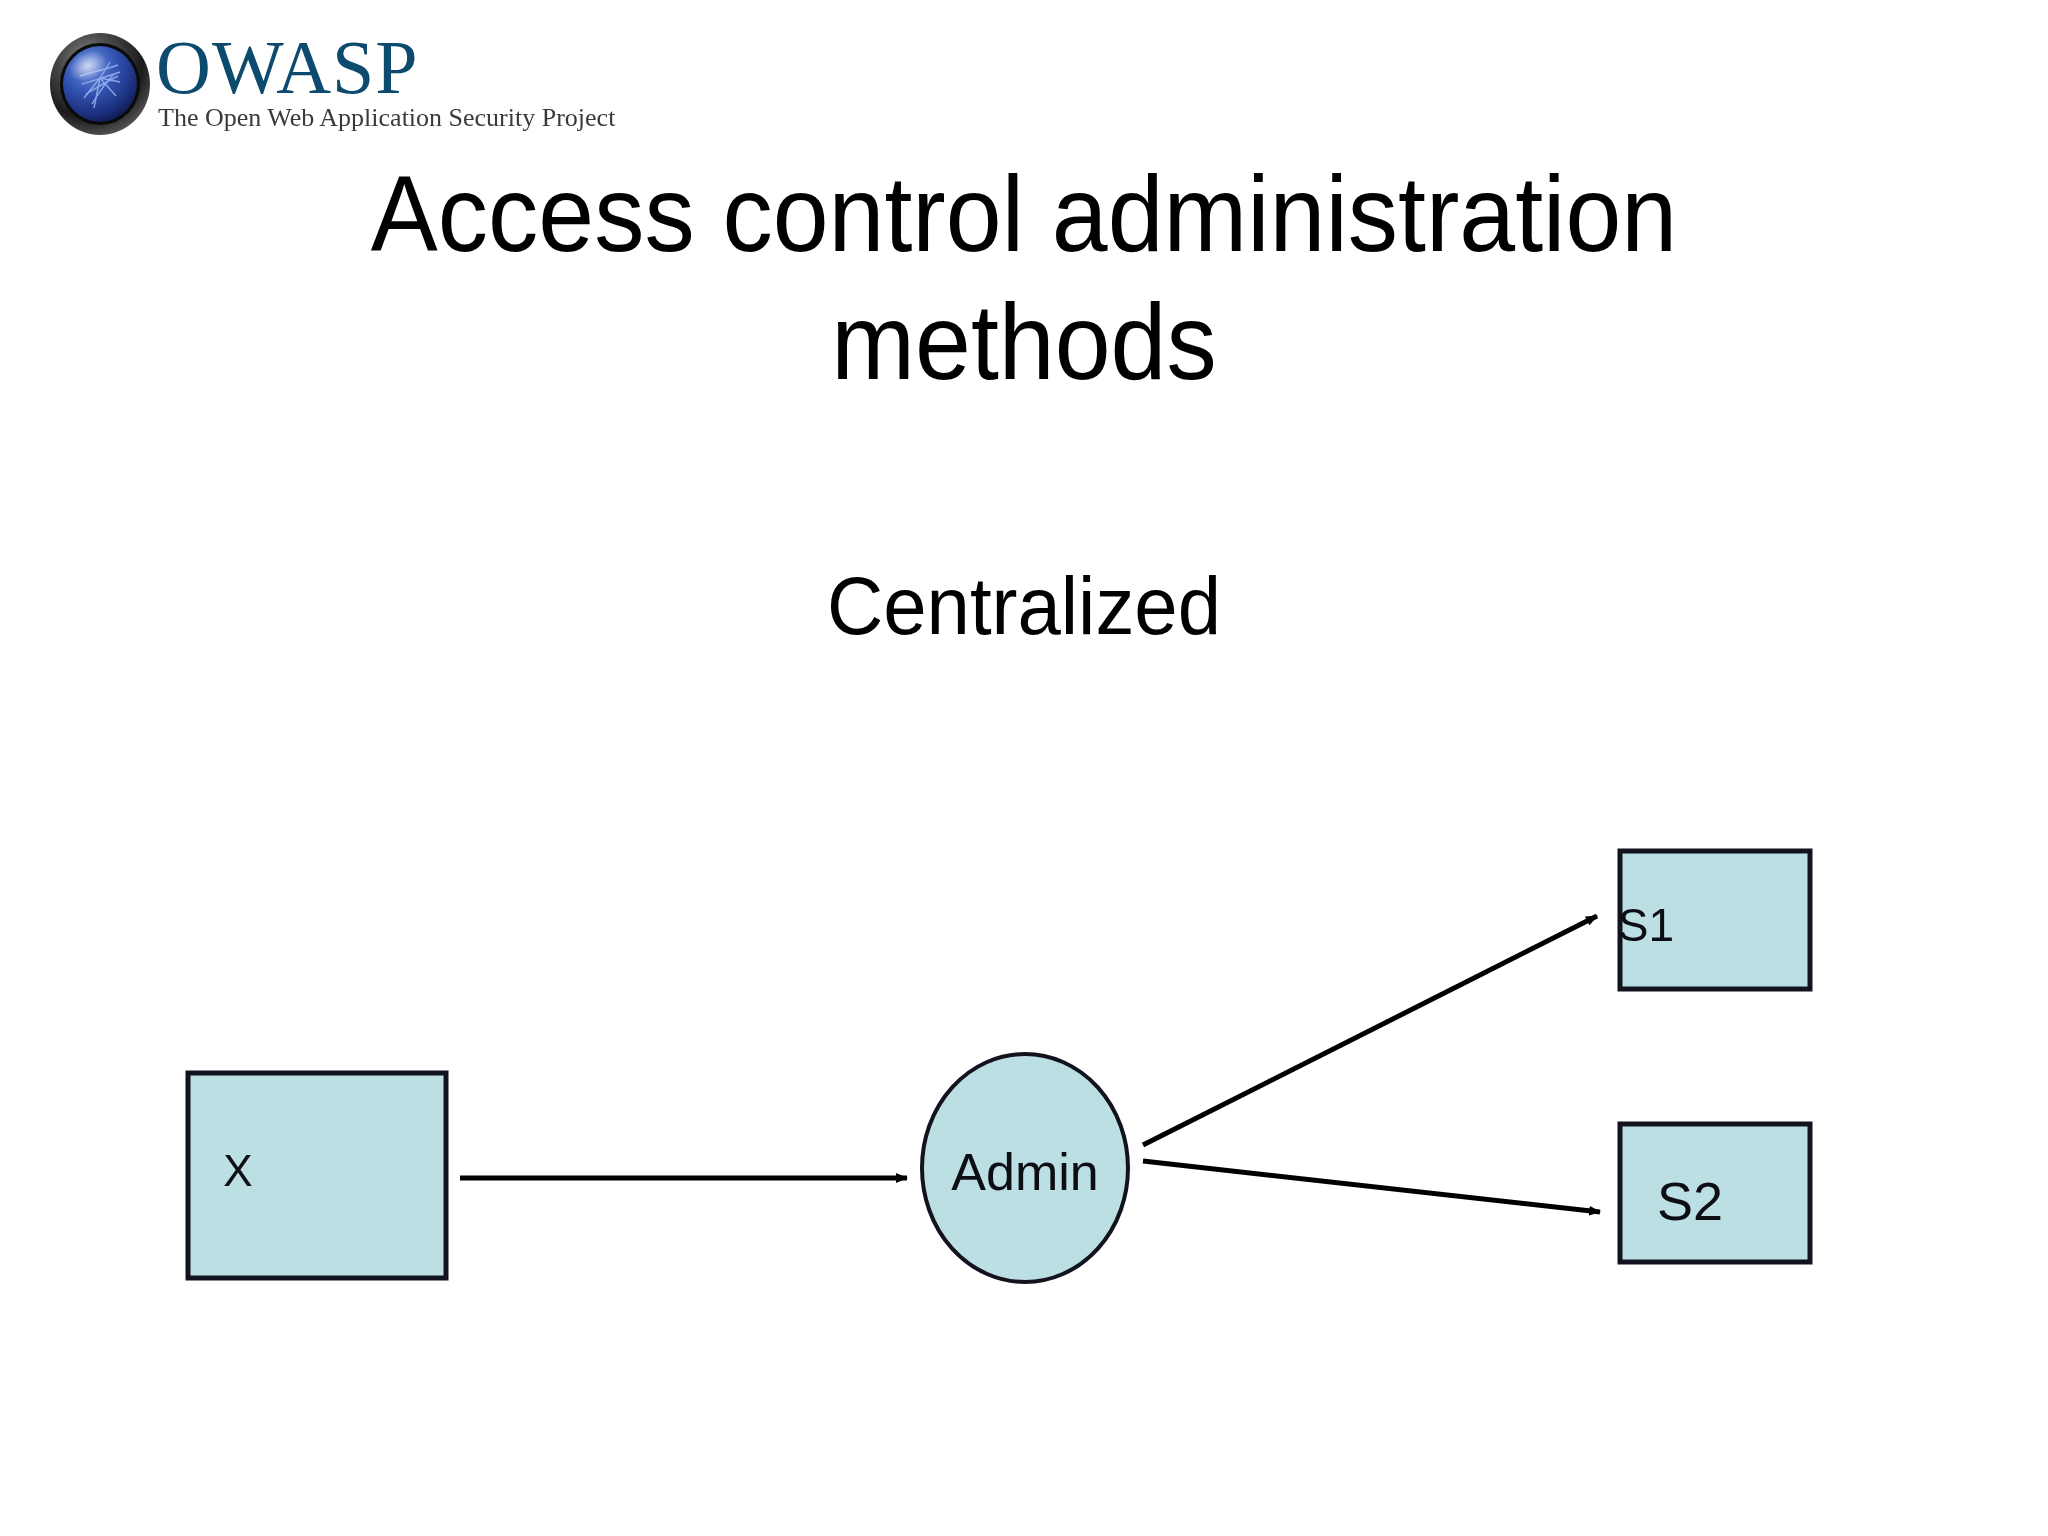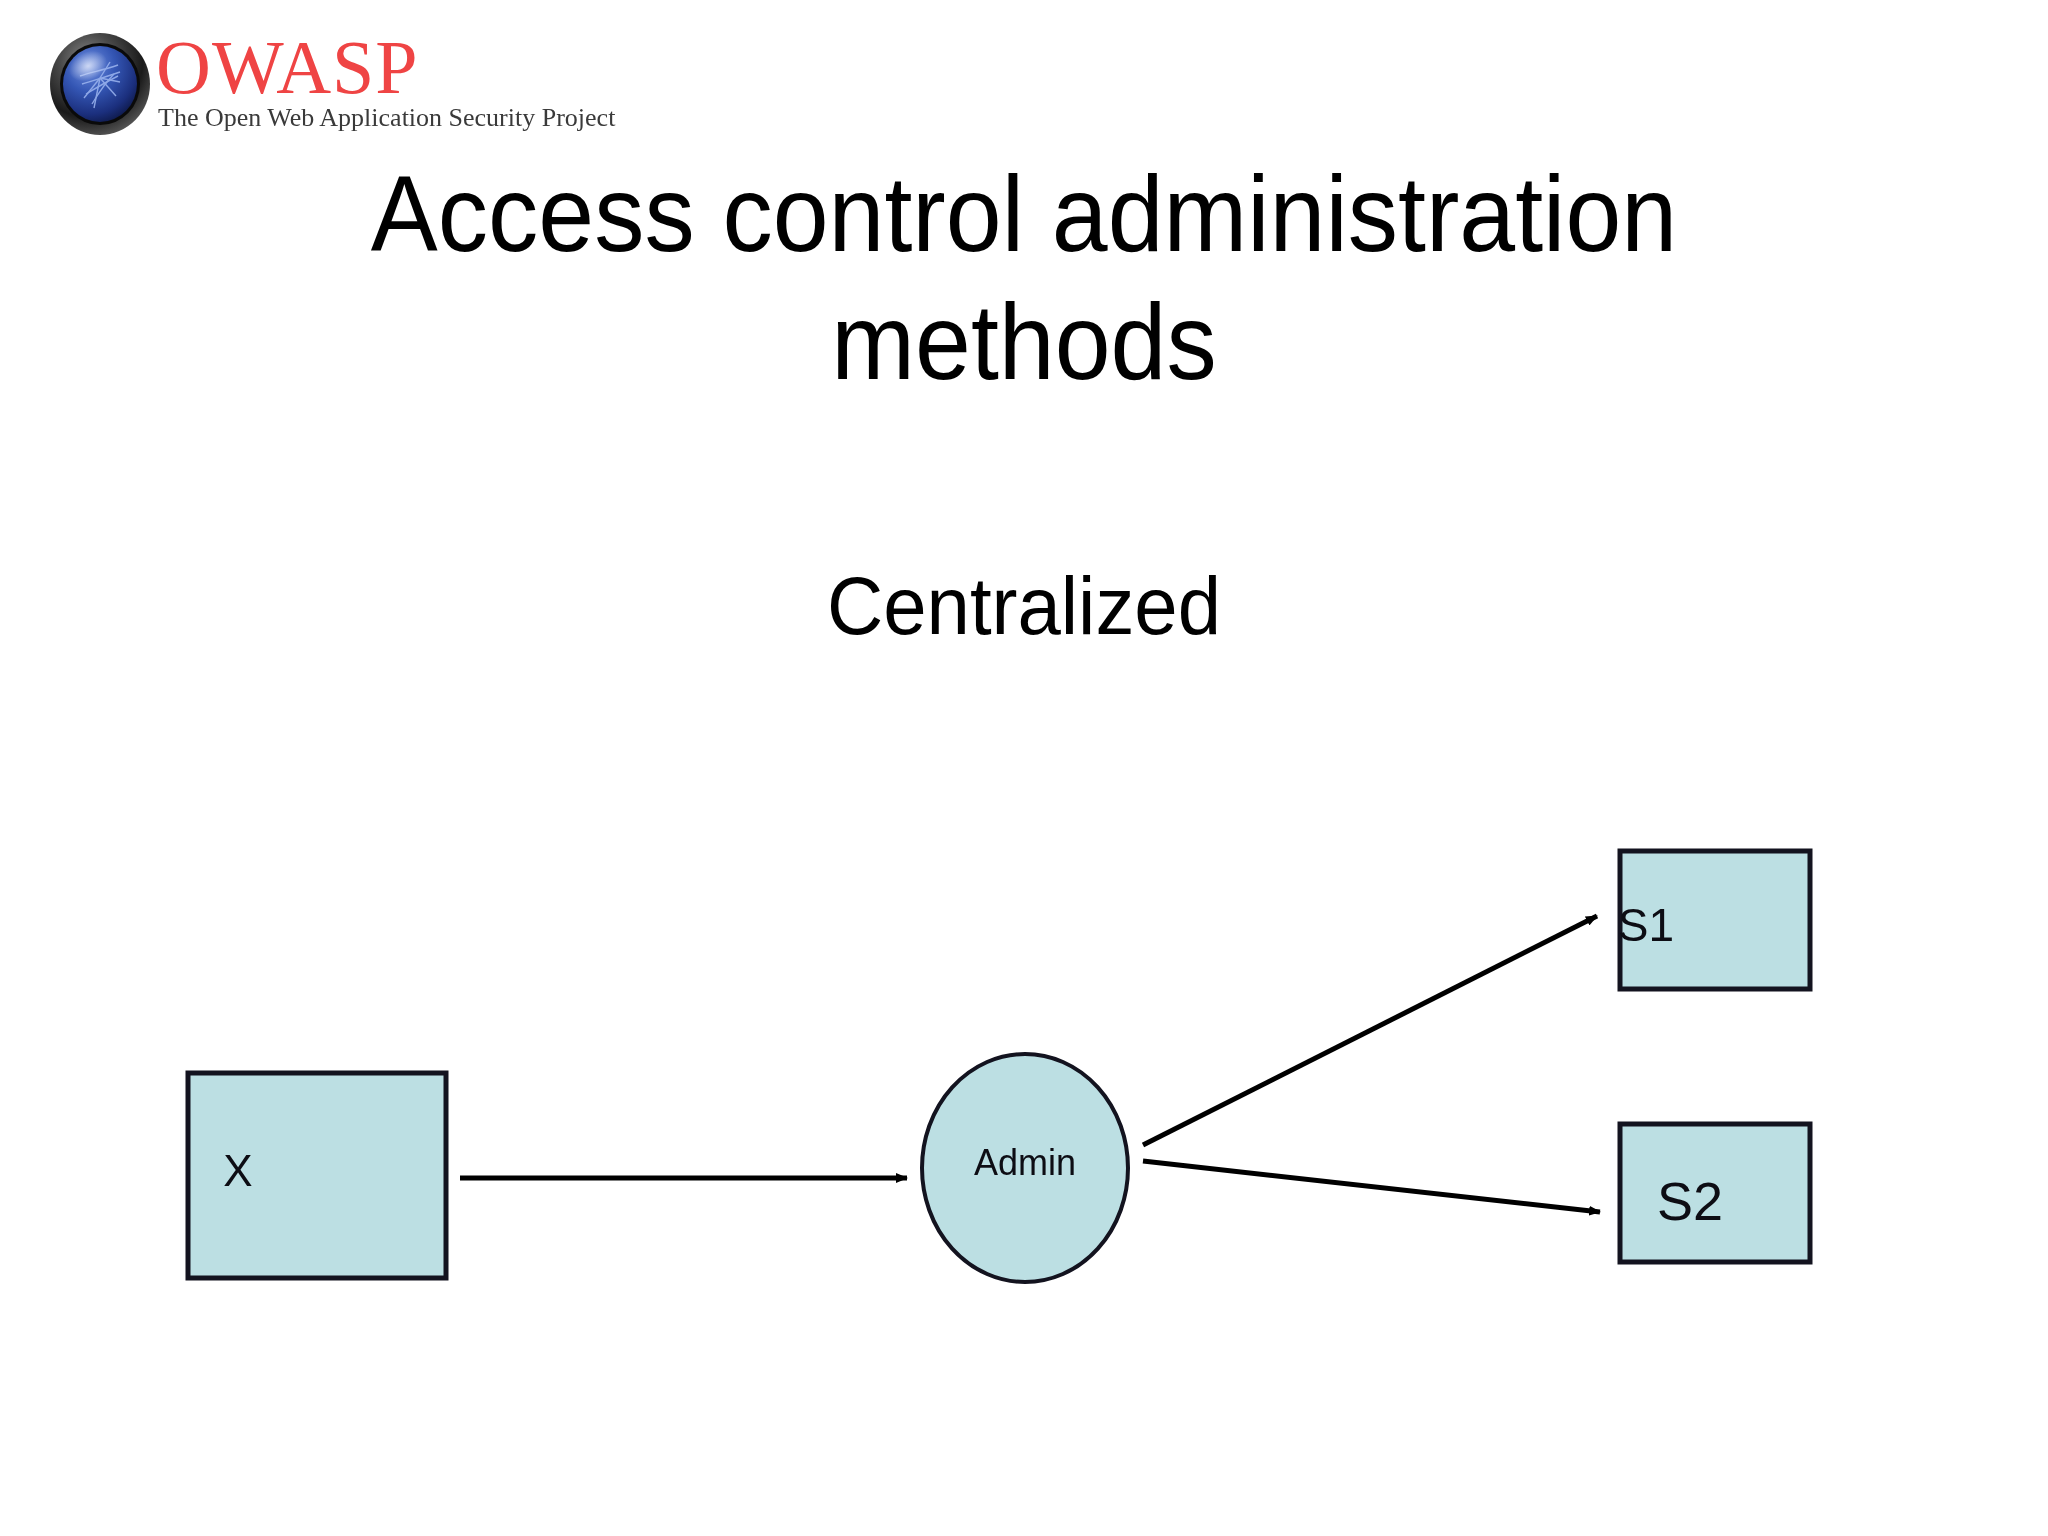--- a/index.html
+++ b/index.html
@@ -46,21 +46,21 @@
     height: 110px;
   }
   .logo-owasp {
     position: absolute;
     left: 0;
     top: 0;
     font-family: "Liberation Serif", serif;
     font-size: 76px;
     line-height: 78px;
     letter-spacing: 1px;
-    color: #ef4444;
+    color: #0c4a6e;
     white-space: nowrap;
   }
   .logo-tagline {
     position: absolute;
     left: 2px;
     top: 76px;
     font-family: "Liberation Serif", serif;
     font-size: 26px;
     line-height: 28px;
     color: #3a3a3a;
@@ -113,21 +113,21 @@
     height: 1536px;
     overflow: visible;
   }
   .node-label {
     position: absolute;
     font-family: "Liberation Sans", sans-serif;
     color: #0d0d14;
     white-space: nowrap;
   }
   .label-x      { left: 188px;  top: 1146px; width: 100px; text-align: center; font-size: 44px; }
-  .label-admin  { left: 922px;  top: 1142px; width: 206px; text-align: center; font-size: 36px; }
+  .label-admin  { left: 922px;  top: 1142px; width: 206px; text-align: center; font-size: 52px; }
   .label-s1     { left: 1576px; top: 898px;  width: 140px; text-align: center; font-size: 46px; }
   .label-s2     { left: 1620px; top: 1170px; width: 140px; text-align: center; font-size: 54px; }
 </style>
 </head>
 <body>
 
 <div class="slide">
 
   <div class="logo">
 

